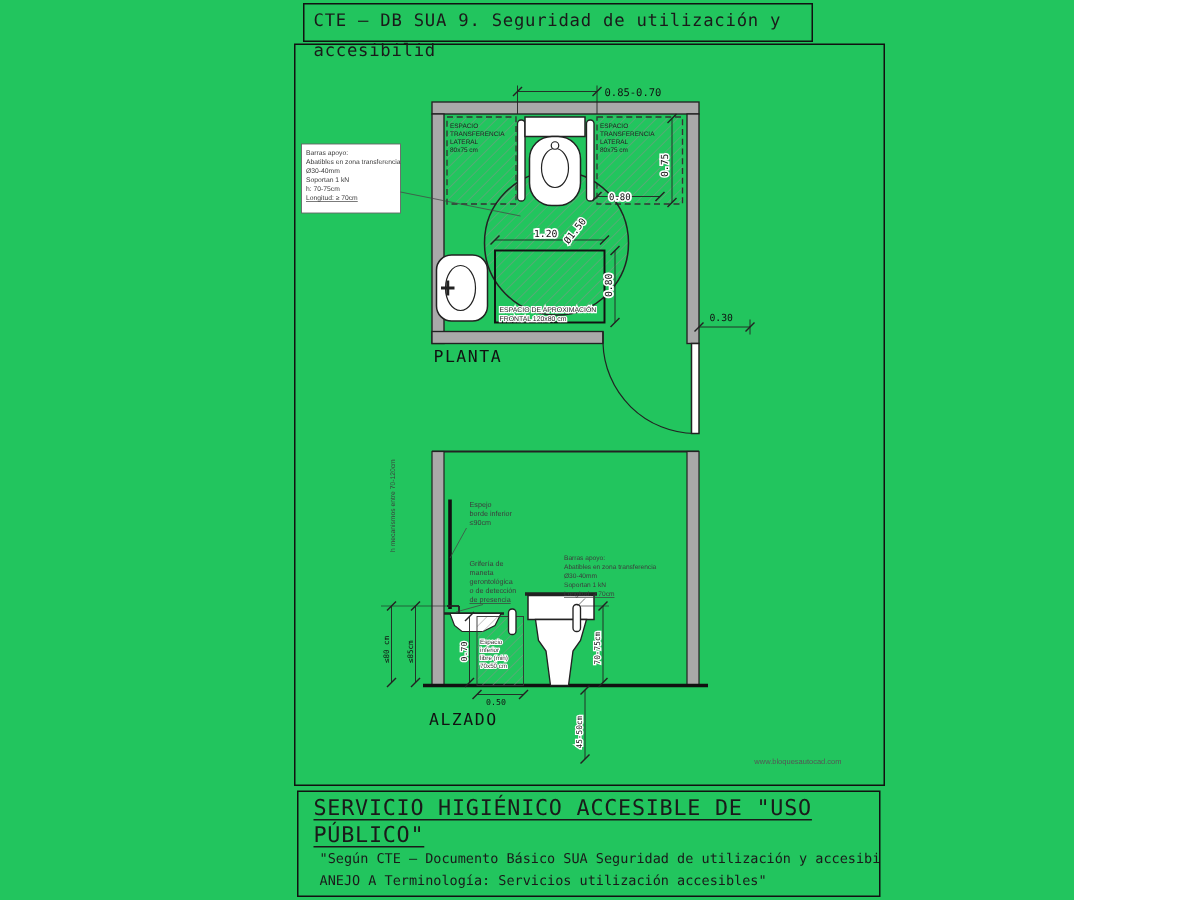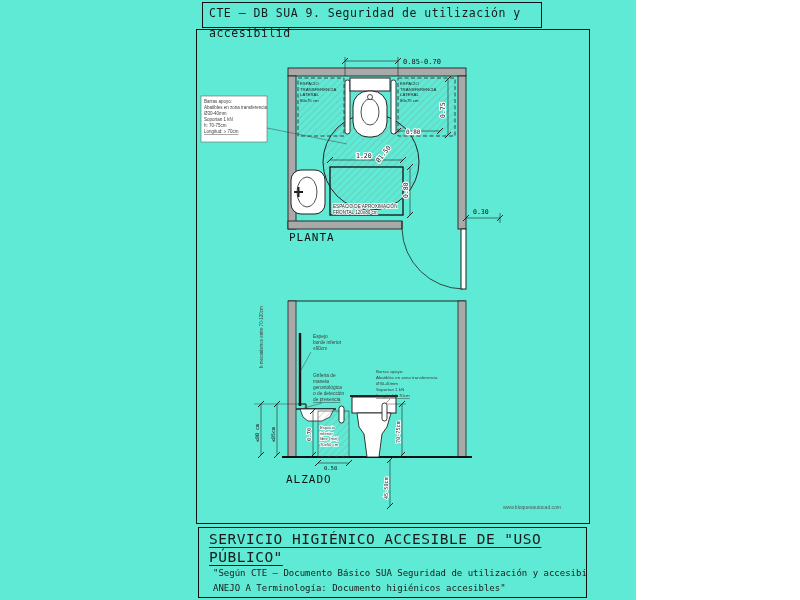--- a/index.html
+++ b/index.html
@@ -1,16 +1,16 @@
 <!DOCTYPE html>
 <html><head>
 <meta charset="utf-8">
 <style>
   html,body{margin:0;padding:0;background:#fff;}
-  .page{position:relative;width:636px;height:600px;background:#5eead4;overflow:hidden;
+  .page{position:relative;width:716px;height:600px;background:#22c55e;overflow:hidden;
         font-family:"DejaVu Sans Mono", monospace;color:#1a1a1a;}
   .abs{position:absolute;}
   .title-box{left:202px;top:2px;width:338px;height:24px;border:1.2px solid #111;z-index:3;background:transparent;}
   .title-line1{left:209px;top:6px;font-size:11.5px;letter-spacing:.5px;white-space:nowrap;z-index:4;}
   .title-line2{left:209px;top:26px;font-size:11.5px;letter-spacing:.5px;white-space:nowrap;z-index:4;}
   .frame{left:196px;top:29px;width:392px;height:493px;border:1.2px solid #111;z-index:1;}
   .drawing-svg{left:0;top:0;z-index:2;}
   .footer-box{left:198px;top:527px;width:387px;height:69px;border:1.2px solid #111;overflow:hidden;z-index:3;}
   .footer-h1{left:10px;top:3px;font-size:14.5px;letter-spacing:.5px;white-space:nowrap;
              text-decoration:underline;text-underline-offset:3px;}
@@ -250,17 +250,17 @@
       <text x="286" y="483" font-size="11" letter-spacing="1" fill="#111">ALZADO</text>
     </g>
 
     <text x="561" y="509" text-anchor="end" font-size="5" fill="#555" font-family="Liberation Sans, sans-serif">www.bloquesautocad.com</text>
   </svg>
 
   <div class="abs footer-box">
     <div class="abs footer-h1">SERVICIO HIGIÉNICO ACCESIBLE DE "USO</div>
     <div class="abs footer-h2">PÚBLICO"</div>
     <div class="abs footer-b1">"Según CTE — Documento Básico SUA Seguridad de utilización y accesibilid</div>
-    <div class="abs footer-b2">ANEJO A Terminología: Documento higiénicos accesibles"</div>
+    <div class="abs footer-b2">ANEJO A Terminología: Servicios utilización accesibles"</div>
   </div>
 
 
 </div>
 
 </body></html>

